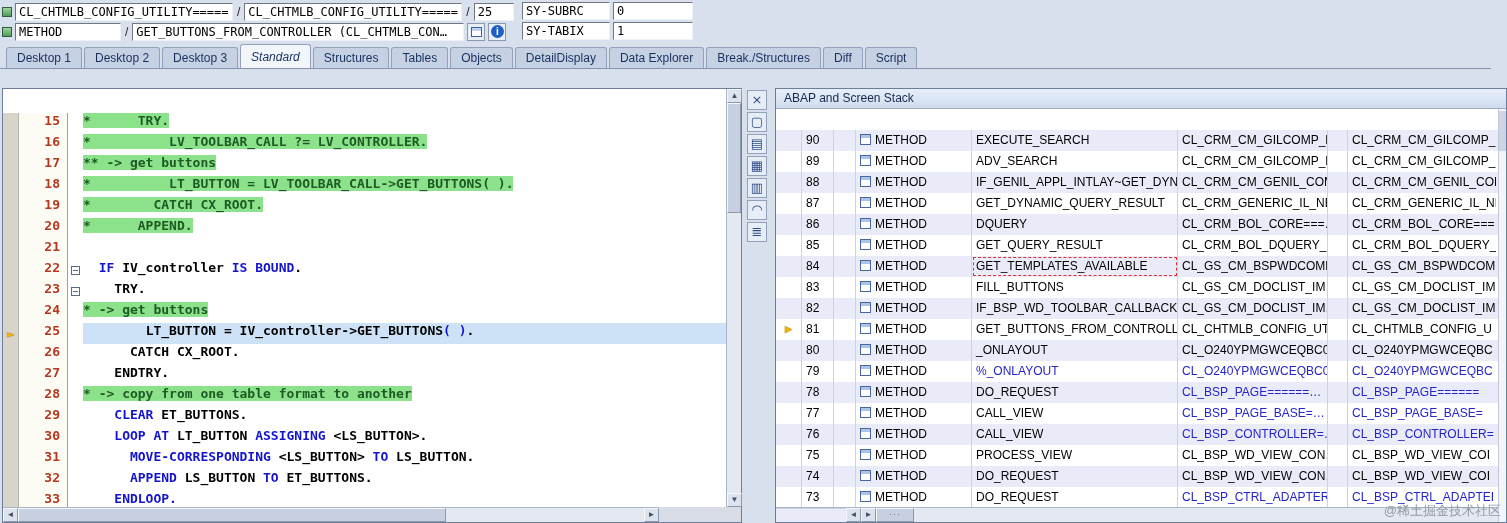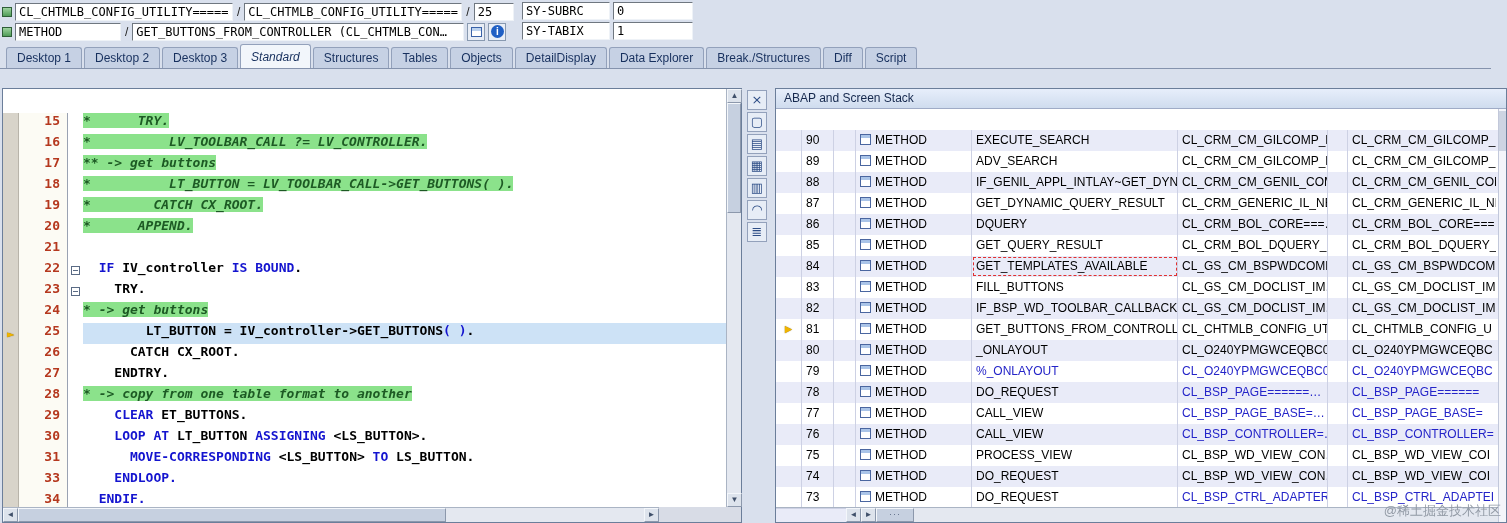--- a/index.html
+++ b/index.html
@@ -42,21 +42,21 @@
          background:#fcfbf4; }
   .foldm { width:16px; flex:none; border-left:1px solid #9aa2b2; background:#fff;
            display:flex; align-items:center; justify-content:center; }
   .foldbox { width:9px; height:9px; border:1px solid #5a6b85; background:#fff; position:relative; }
   .foldbox::after { content:""; position:absolute; left:1px; right:1px; top:3px; border-top:1px solid #5a6b85; }
   .codecell { flex:1; background:#fff; color:#000; overflow:hidden; }
   .codecell.curline { background:var(--current_line_bg,#cde2f6); }
   .cgreen { background:var(--comment_bg,#8be28b); display:inline-block; }
   .kw { color:var(--keyword,#1414cf); }
   .id, .pl { color:#000; }
-  .cm { color:var(--comment_text,#1d5a24); font-style:italic; }
+  .cm { color:var(--comment_text,#1d5a24); }
   .yarrow { color:var(--arrow_yellow,#f0b400); font-size:12px; line-height:1;
             text-shadow:0 0 1px #6b5500; }
 
   
   .sb-btn { width:15px; height:14px; flex:none; background:#dde3ec; border:1px solid;
             border-color:#f4f7fb #8c98ac #8c98ac #f4f7fb; color:#40506a; font-size:8px;
             line-height:12px; text-align:center; }
   .sb-v { position:absolute; top:0; right:0; width:15px; bottom:15px; background:#e4e8f0;
           border-left:1px solid #aab4c4; }
   .sb-v .vthumb { position:absolute; top:14px; left:0; width:14px; height:110px; background:#c6d0e0;
@@ -179,20 +179,21 @@
         <div class="cl"><span class="strip"></span><span class="lno">22</span><span class="foldm"><span class="foldbox"></span></span><span class="codecell"><span class="pl">  </span><span class="kw">IF</span><span class="pl"> </span><span class="id">IV_controller</span><span class="pl"> </span><span class="kw">IS</span><span class="pl"> </span><span class="kw">BOUND</span><span class="pl">.</span></span></div>
         <div class="cl"><span class="strip"></span><span class="lno">23</span><span class="foldm"><span class="foldbox"></span></span><span class="codecell"><span class="pl">    </span><span class="id">TRY.</span></span></div>
         <div class="cl"><span class="strip"></span><span class="lno">24</span><span class="foldm"></span><span class="codecell"><span class="cgreen"><span class="cm">* -&gt; get buttons</span></span></span></div>
         <div class="cl"><span class="strip"><span class="yarrow">►</span></span><span class="lno">25</span><span class="foldm"></span><span class="codecell curline"><span class="pl">        </span><span class="id">LT_BUTTON</span><span class="pl"> = </span><span class="id">IV_controller</span><span class="pl">-&gt;</span><span class="id">GET_BUTTONS</span><span class="kw">( )</span><span class="pl">.</span></span></div>
         <div class="cl"><span class="strip"></span><span class="lno">26</span><span class="foldm"></span><span class="codecell"><span class="pl">      </span><span class="id">CATCH CX_ROOT.</span></span></div>
         <div class="cl"><span class="strip"></span><span class="lno">27</span><span class="foldm"></span><span class="codecell"><span class="pl">    </span><span class="id">ENDTRY.</span></span></div>
         <div class="cl"><span class="strip"></span><span class="lno">28</span><span class="foldm"></span><span class="codecell"><span class="cgreen"><span class="cm">* -&gt; copy from one table format to another</span></span></span></div>
         <div class="cl"><span class="strip"></span><span class="lno">29</span><span class="foldm"></span><span class="codecell"><span class="pl">    </span><span class="kw">CLEAR</span><span class="pl"> </span><span class="id">ET_BUTTONS</span><span class="pl">.</span></span></div>
         <div class="cl"><span class="strip"></span><span class="lno">30</span><span class="foldm"></span><span class="codecell"><span class="pl">    </span><span class="kw">LOOP AT</span><span class="pl"> </span><span class="id">LT_BUTTON</span><span class="pl"> </span><span class="kw">ASSIGNING</span><span class="pl"> </span><span class="id">&lt;LS_BUTTON&gt;</span><span class="pl">.</span></span></div>
         <div class="cl"><span class="strip"></span><span class="lno">31</span><span class="foldm"></span><span class="codecell"><span class="pl">      </span><span class="kw">MOVE-CORRESPONDING</span><span class="pl"> </span><span class="id">&lt;LS_BUTTON&gt;</span><span class="pl"> </span><span class="kw">TO</span><span class="pl"> </span><span class="id">LS_BUTTON</span><span class="pl">.</span></span></div>
+        <div class="cl"><span class="strip"></span><span class="lno">32</span><span class="foldm"></span><span class="codecell"><span class="pl">      </span><span class="kw">APPEND</span><span class="pl"> </span><span class="id">LS_BUTTON</span><span class="pl"> </span><span class="kw">TO</span><span class="pl"> </span><span class="id">ET_BUTTONS</span><span class="pl">.</span></span></div>
         <div class="cl"><span class="strip"></span><span class="lno">33</span><span class="foldm"></span><span class="codecell"><span class="pl">    </span><span class="kw">ENDLOOP.</span></span></div>
         <div class="cl"><span class="strip"></span><span class="lno">34</span><span class="foldm"></span><span class="codecell"><span class="pl">  </span><span class="kw">ENDIF.</span></span></div>
       </div>
     <div class="sb-v">
       <div class="sb-btn">▲</div>
       <div class="vthumb"></div>
       <div class="sb-btn sb-bottom">▼</div>
     </div>
     <div class="sb-h">
       <div class="sb-btn">◄</div>

